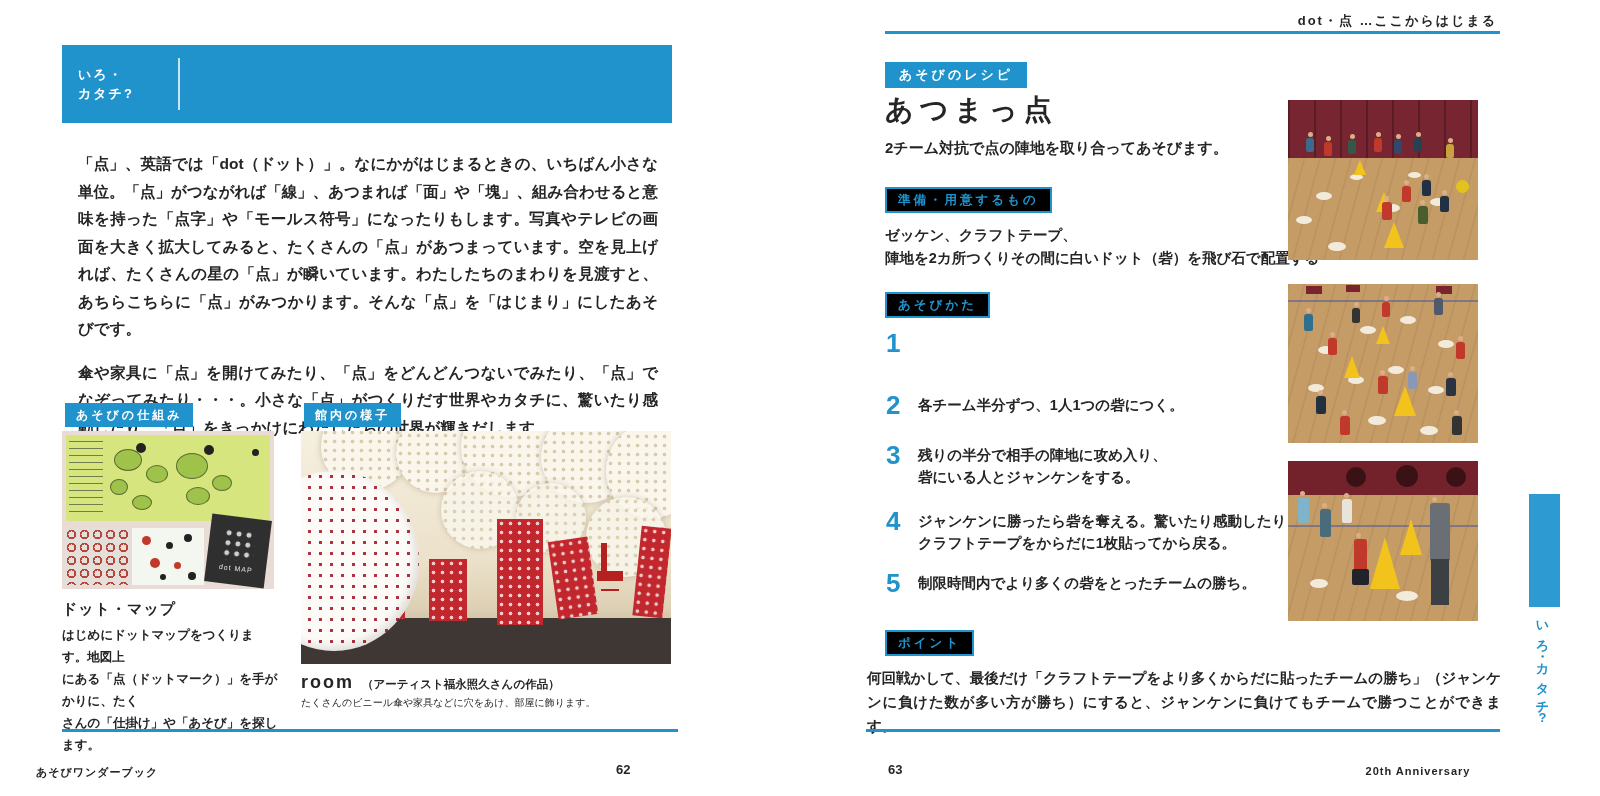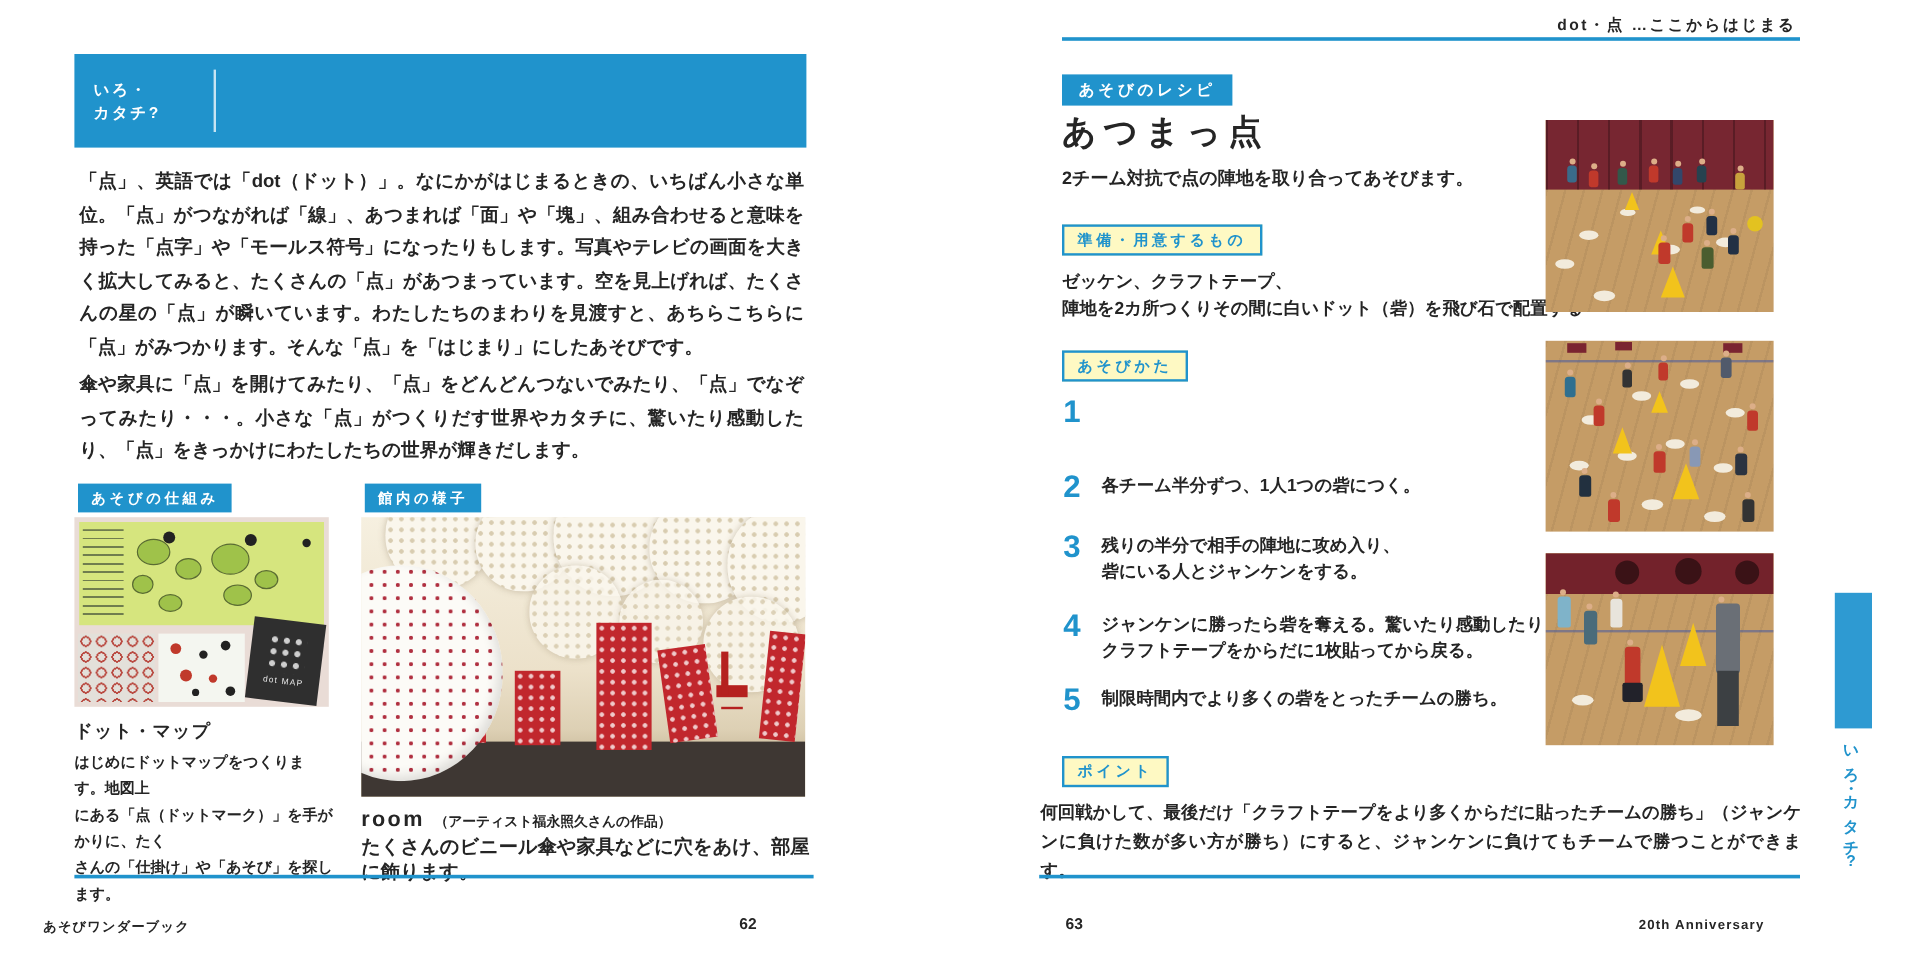--- a/index.html
+++ b/index.html
@@ -14,24 +14,24 @@
   
   .banner{position:absolute;left:62px;top:45px;width:610px;height:78px;background:#2093cc;color:#fff;}
   .banner-cat{position:absolute;left:16px;top:20px;font-size:13px;font-weight:bold;letter-spacing:2px;line-height:19px;white-space:pre-line;}
   .banner-div{position:absolute;left:116px;top:13px;width:2px;height:52px;background:rgba(255,255,255,.75);}
   .banner-main{position:absolute;left:136px;top:0;height:78px;display:flex;align-items:center;gap:14px;}
   .banner-num{font-size:35px;font-weight:800;letter-spacing:4px;}
   .banner-title{font-size:33px;font-weight:800;letter-spacing:4px;}
   .banner-sub{font-size:22px;font-weight:800;letter-spacing:3px;padding-top:6px;}
   
   .intro{position:absolute;left:62px;top:134px;width:612px;font-size:15.5px;font-weight:700;line-height:27.5px;text-align:justify;}
-  .intro p{margin:4px;}
+  .intro p{margin:16px;}
   
   .badge-fill{position:absolute;background:#2093cc;color:#fff;font-size:12px;font-weight:bold;letter-spacing:3px;padding:5px 11px;line-height:14px;}
-  .badge-line{position:absolute;background:#fef9c3;color:#2093cc;border:2px solid #2093cc;font-size:12.5px;font-weight:bold;letter-spacing:3px;padding:4px 11px;line-height:14px;}
+  .badge-line{position:absolute;background:#000000;color:#2093cc;border:2px solid #2093cc;font-size:12.5px;font-weight:bold;letter-spacing:3px;padding:4px 11px;line-height:14px;}
   
   .fig1{position:absolute;left:62px;top:431px;width:212px;height:158px;background:#e9dcd6;overflow:hidden;}
   .f1-map{position:absolute;left:4px;top:4px;width:204px;height:86px;background:#d6e57e;}
   .f1-legend{position:absolute;left:3px;top:6px;width:34px;height:72px;
      background:repeating-linear-gradient(to bottom,#44503a 0 1.5px,transparent 1.5px 7px);opacity:.7;}
   .blob{position:absolute;background:#9fc24a;border:1px solid #5a6b33;border-radius:50%;}
   .mdot{position:absolute;background:#222;border-radius:50%;}
   .f1-cards{position:absolute;left:0;top:92px;width:212px;height:66px;}
   .cardA{position:absolute;left:3px;top:5px;width:64px;height:57px;background:#e3e0da;
      background-image:radial-gradient(circle,transparent 3px,#b8453c 3px 4.5px,transparent 4.5px);background-size:13px 13px;}
@@ -51,21 +51,21 @@
      box-shadow:0 0 6px rgba(120,100,70,.35);}
   .umbL{position:absolute;left:-52px;top:40px;width:170px;height:180px;border-radius:50%;background:#fcfbf7;
      background-image:radial-gradient(circle,#b03040 1.4px,transparent 2px);background-size:11px 11px;
      box-shadow:inset -4px -4px 10px rgba(0,0,0,.12);}
   .redfurn{position:absolute;background:#c1272d;
      background-image:radial-gradient(circle,rgba(255,255,255,.75) 1.6px,transparent 2.2px);background-size:9px 9px;}
   .redchair{position:absolute;background:#b5211f;}
   .fig2-caption-line{position:absolute;left:301px;top:672px;display:flex;align-items:baseline;gap:8px;}
   .fig2-room{font-size:18px;font-weight:800;letter-spacing:2px;}
   .fig2-note{font-size:11.5px;font-weight:600;}
-  .fig2-caption{position:absolute;left:301px;top:696px;width:380px;font-size:16px;font-weight:700;}
+  .fig2-caption{position:absolute;left:301px;top:696px;width:380px;font-size:10px;font-weight:400;}
   
   .footer-small{position:absolute;font-size:11px;font-weight:bold;letter-spacing:1px;}
   .pagenum{position:absolute;font-size:13px;font-weight:800;}
   
   .runhead{position:absolute;right:103px;top:12px;font-size:13px;font-weight:800;letter-spacing:2px;}
   .rtitle{position:absolute;left:885px;top:91px;font-size:28px;font-weight:800;letter-spacing:6px;}
   .rsub{position:absolute;left:885px;top:139px;font-size:15px;font-weight:700;}
   .preptext{position:absolute;left:885px;top:224px;font-size:14.5px;font-weight:700;line-height:23px;white-space:pre-line;}
   .step{position:absolute;left:886px;display:flex;gap:16px;}
   .step-num{color:#2093cc;font-size:26px;font-weight:800;line-height:26px;min-width:16px;}

